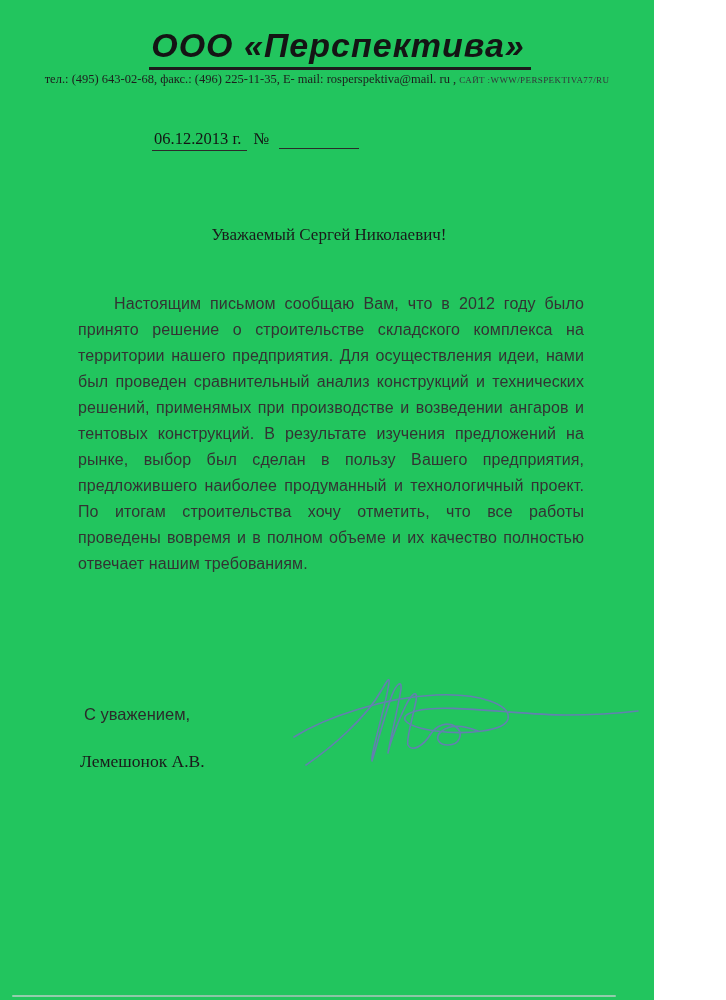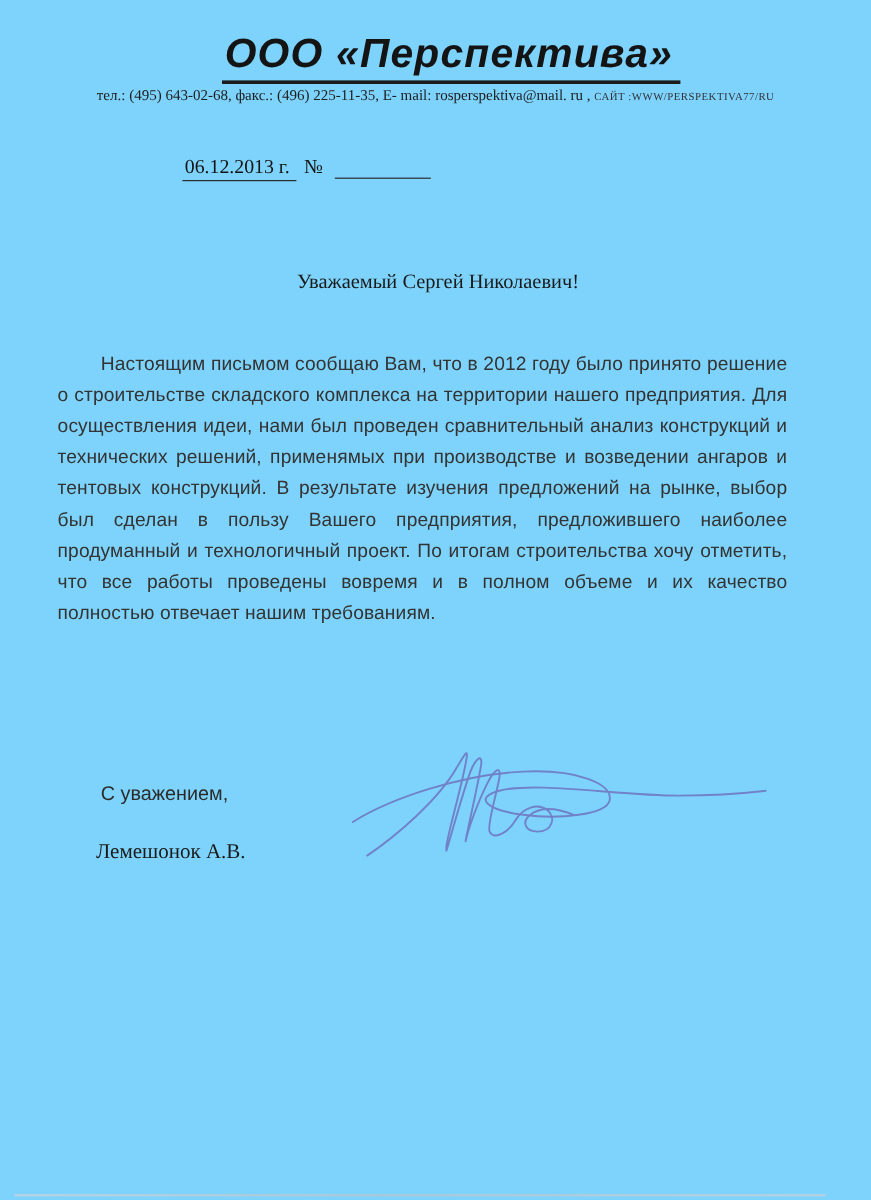--- a/index.html
+++ b/index.html
@@ -1,21 +1,21 @@
 <!DOCTYPE html>
 <html><head>
 <meta charset="utf-8">
 <style>
   * { margin: 0; padding: 0; box-sizing: border-box; }
   html, body { background: #ffffff; }
   .page {
     position: relative;
-    width: 726px;
+    width: 654px;
     height: 1000px;
-    background: #7dd3fc;
+    background: #22c55e;
     overflow: hidden;
     font-family: "Liberation Serif", "DejaVu Serif", serif;
     color: #1a1a1a;
   }
   
   .company-wrap {
     padding-top: 26px;
     padding-left: 26px;
     text-align: center;
   }
@@ -80,21 +80,21 @@
   .ref-from { margin-left: 10px; }
   
   .salutation {
     margin-top: 72px;
     text-align: center;
     padding-left: 4px;
     font-size: 17px;
     color: #1a1a1a;
   }
   .body-text {
-    margin: 46px 70px 0 48px;
+    margin: 46px 70px 0 78px;
     font-family: "Liberation Sans", "DejaVu Sans", sans-serif;
     font-size: 16px;
     line-height: 26px;
     color: #333333;
     text-align: justify;
     text-indent: 36px;
     letter-spacing: 0.1px;
   }
   
   .sig-area { position: relative; margin-top: 128px; }

